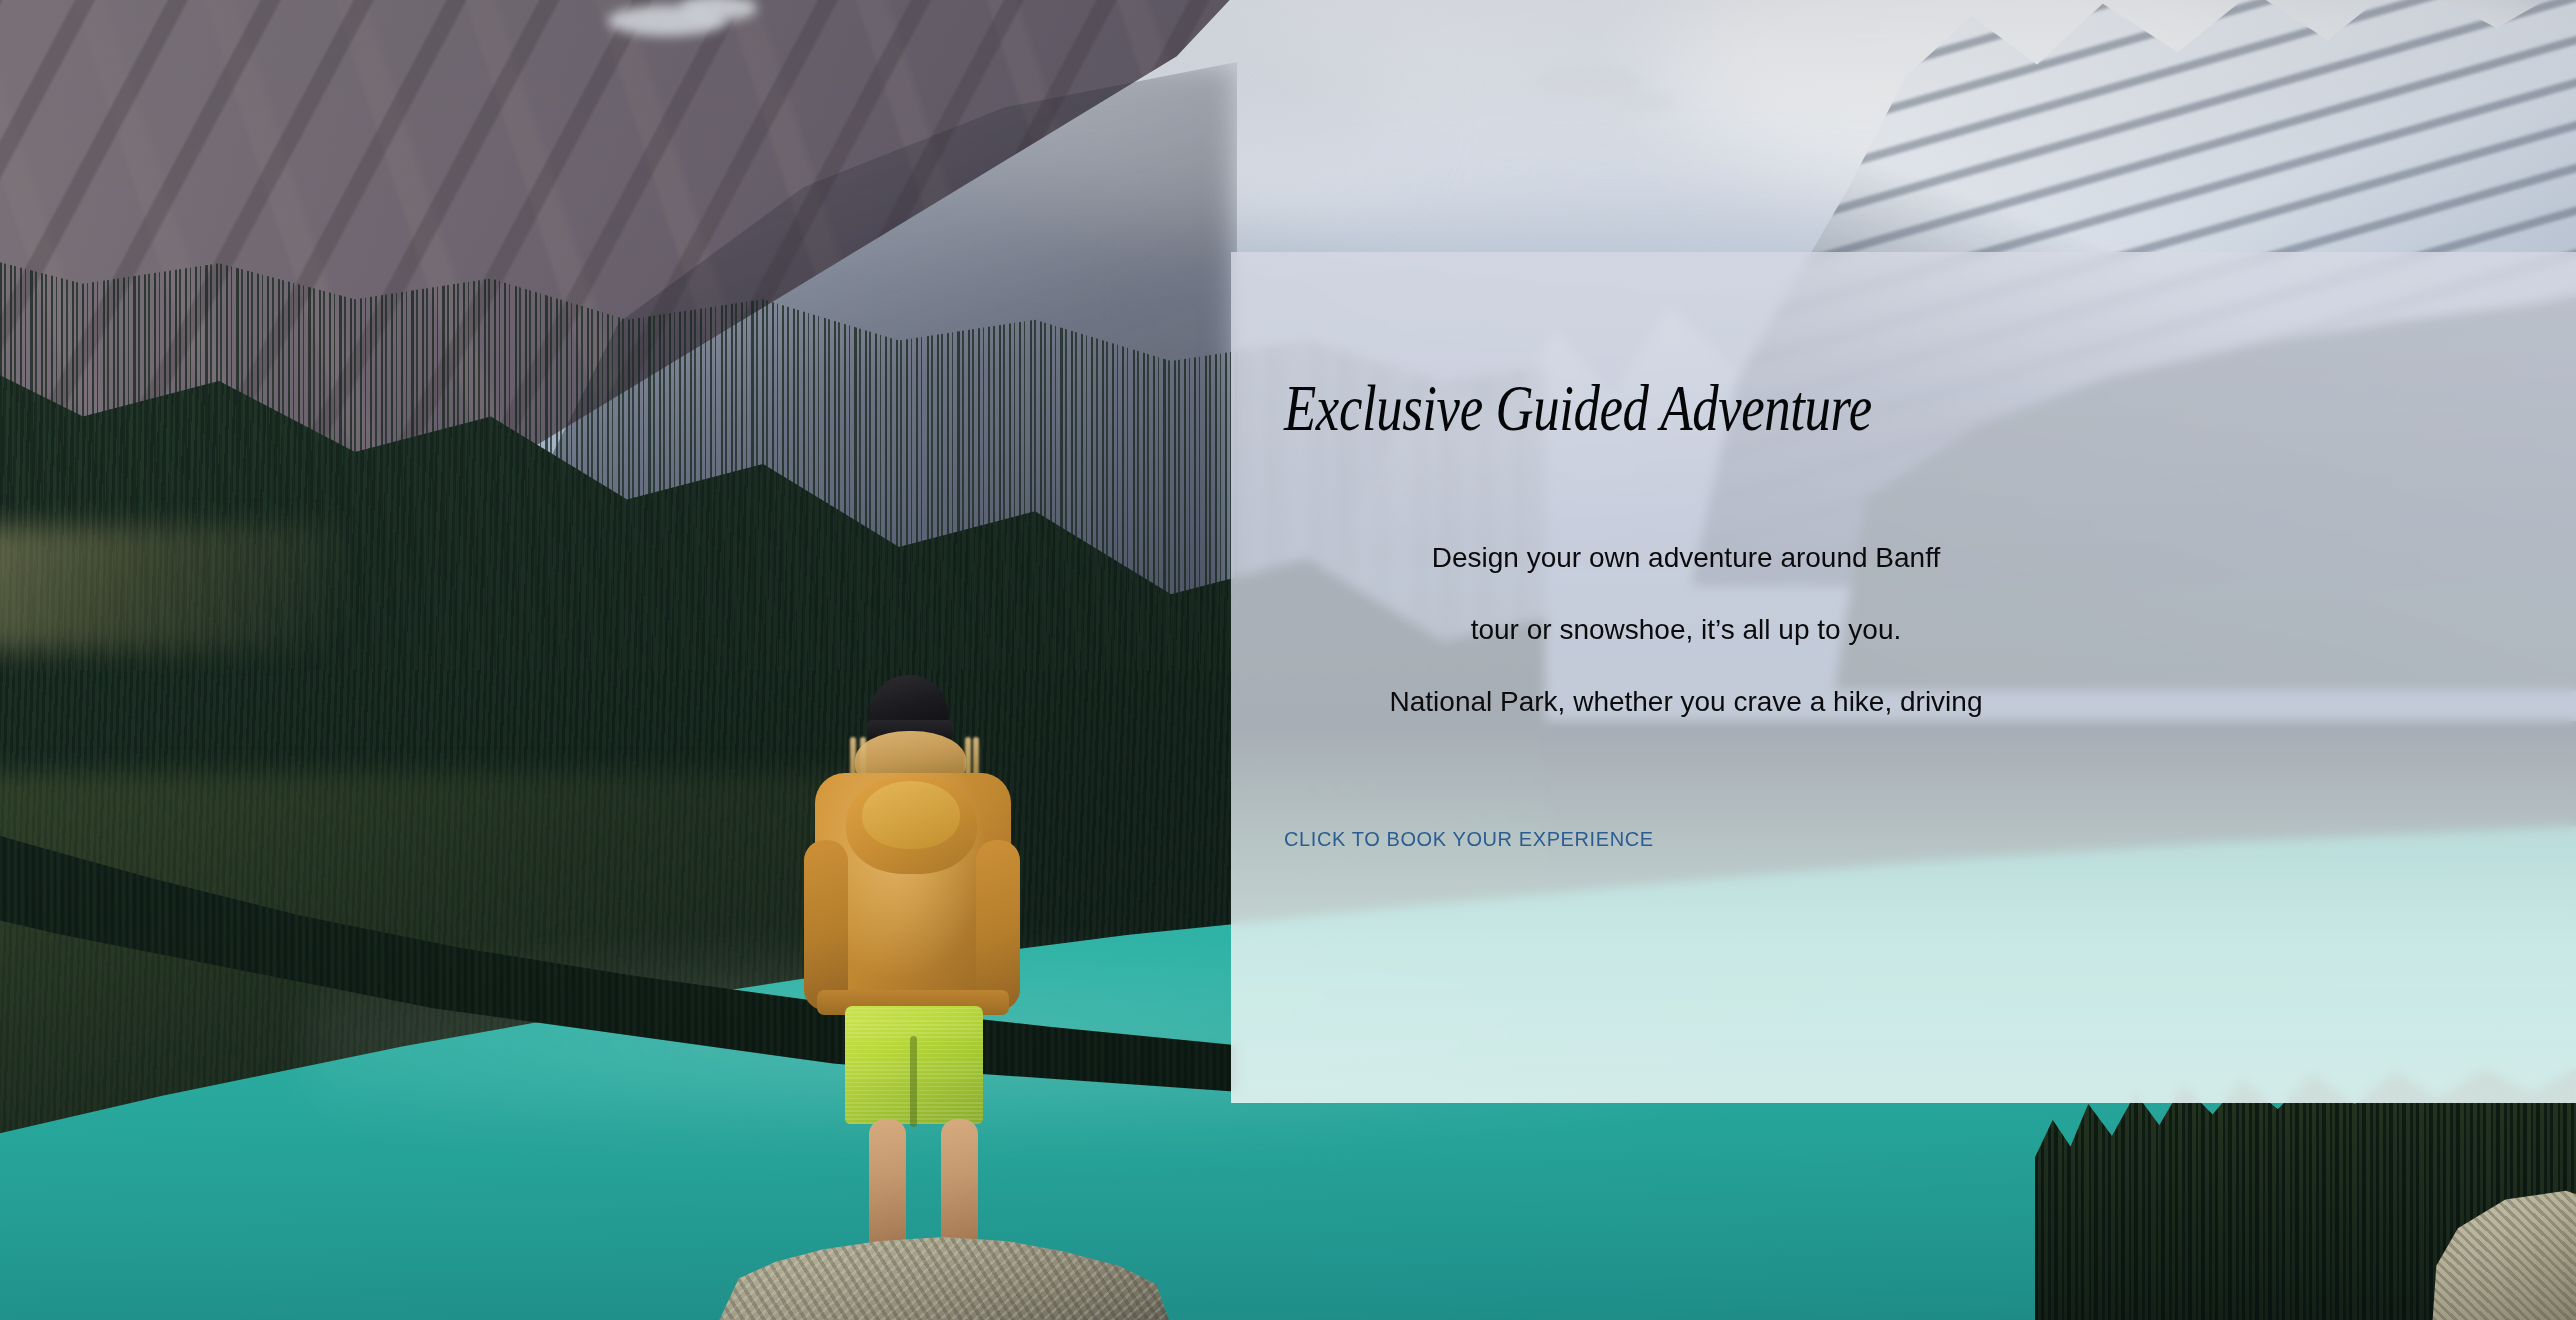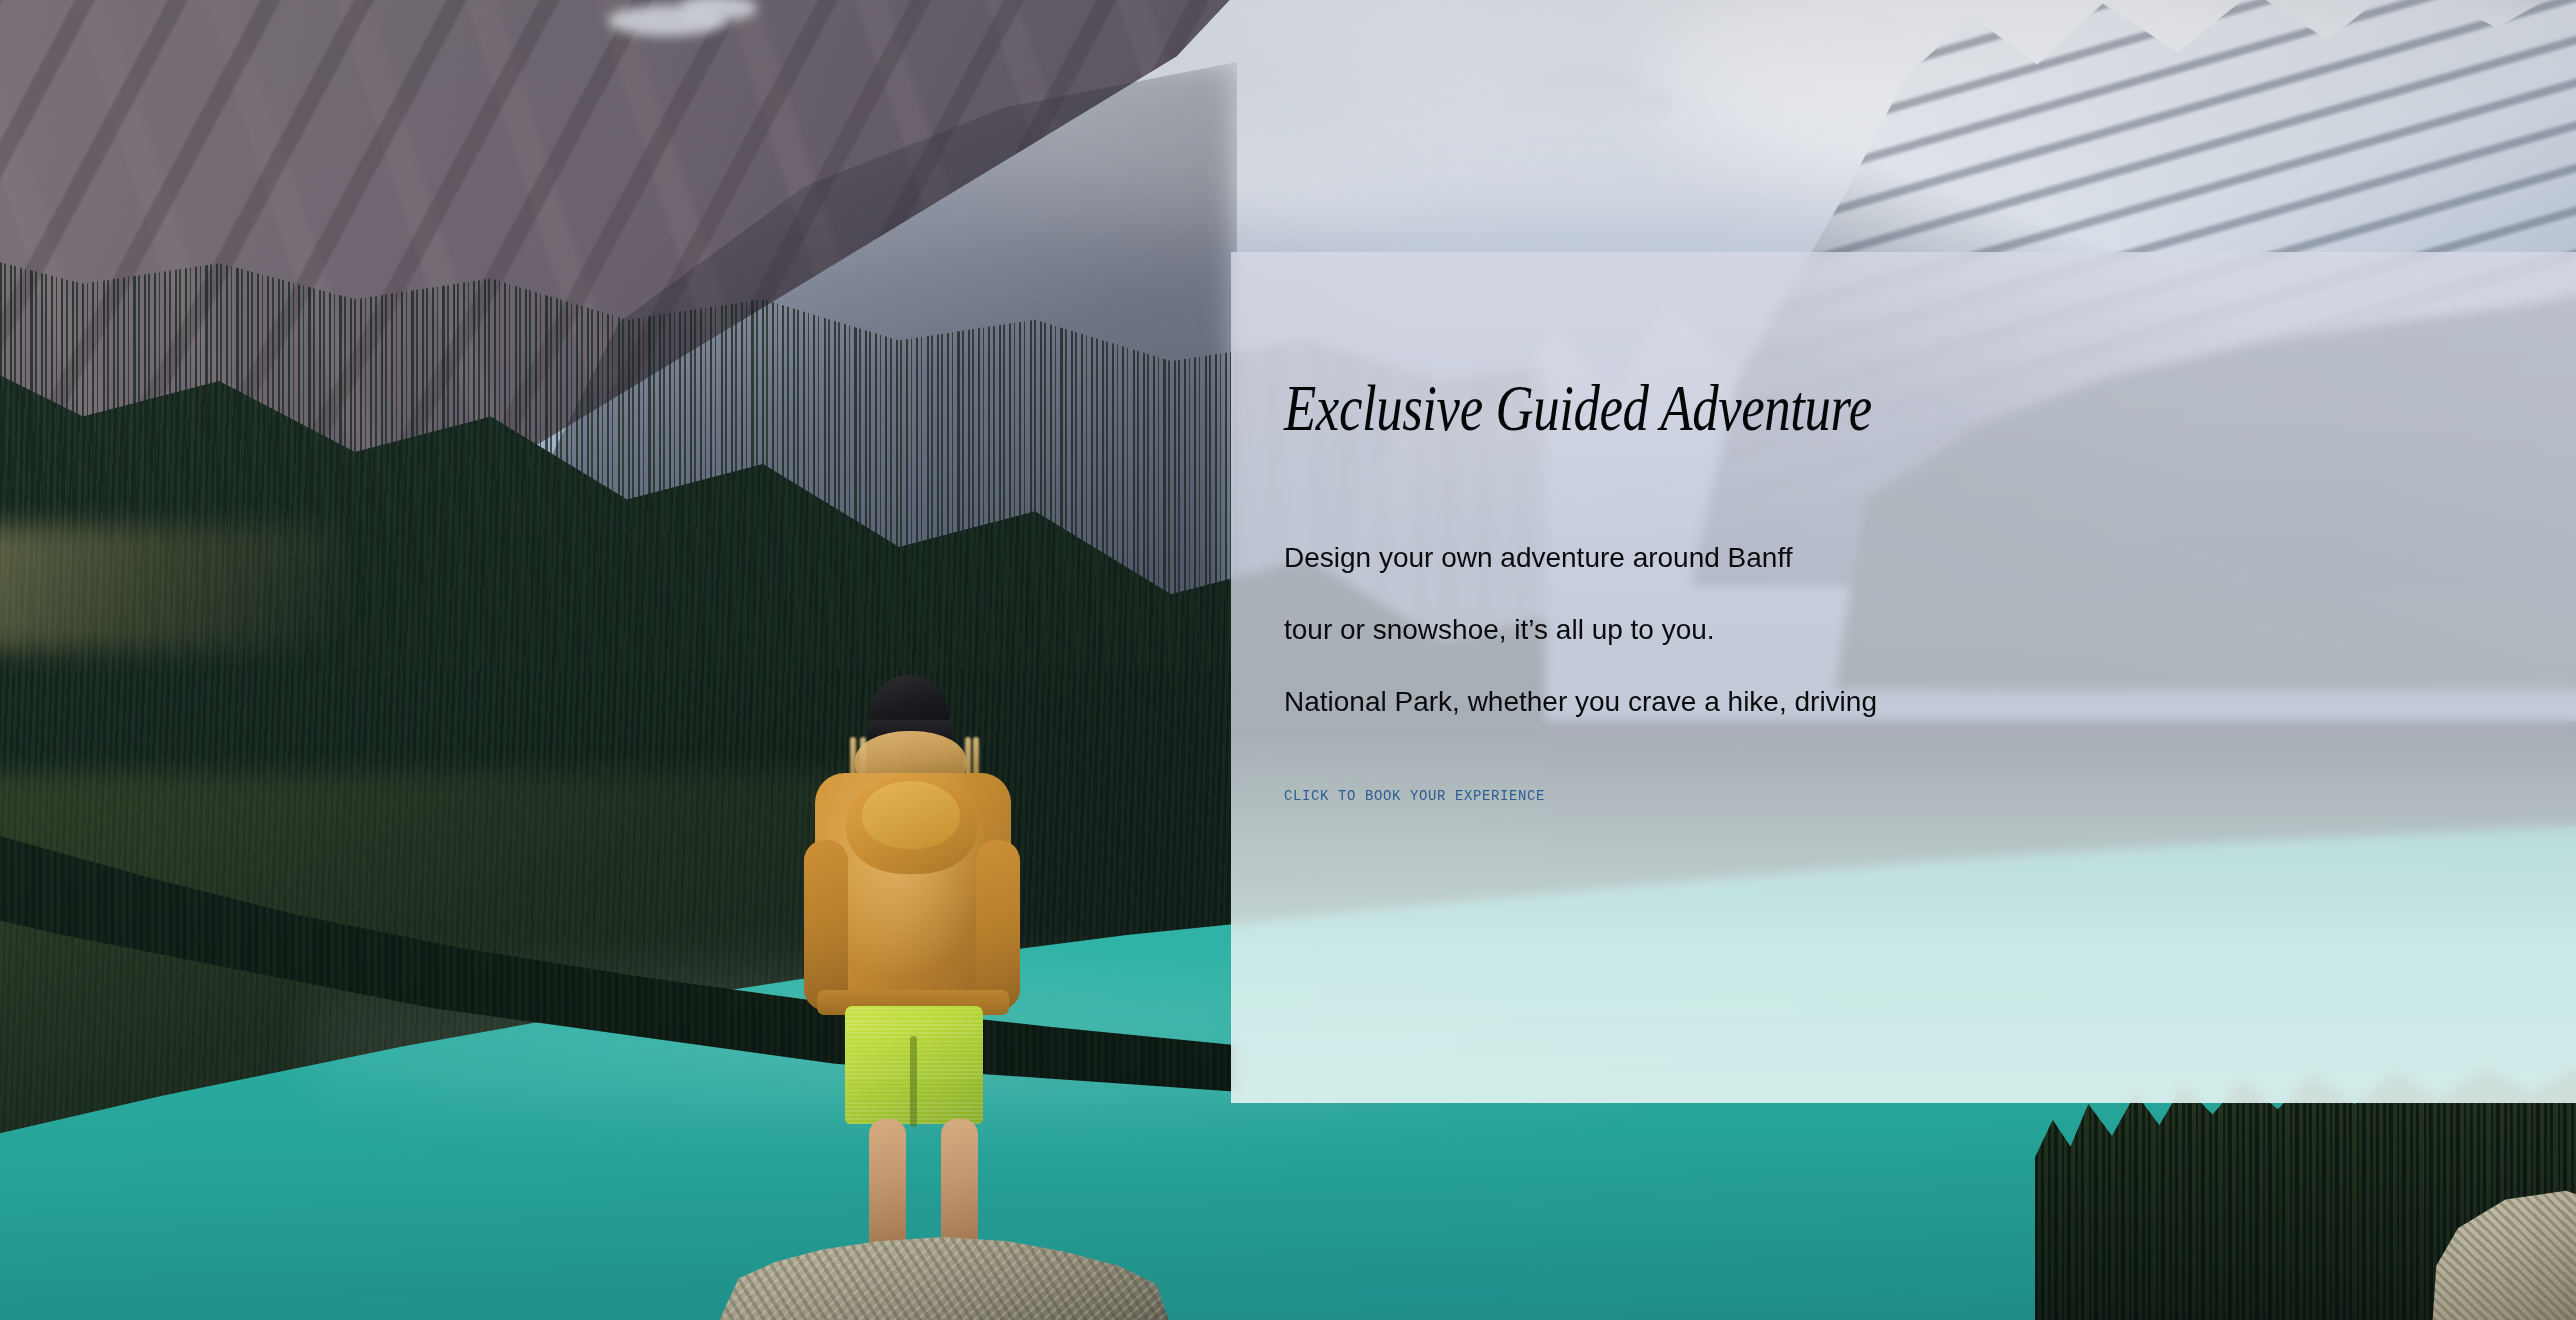--- a/index.html
+++ b/index.html
@@ -310,26 +310,26 @@
     transform:scaleX(.80); transform-origin:left center;
     white-space:nowrap;
   }
 
   .blurb {
     margin-top:81px;
     font-family:"Liberation Sans", sans-serif;
     font-size:28px; line-height:72px; font-weight:400;
     color:#0b0b0d; max-width:804px;
   }
-  .blurb span { display:block; }
+  .blurb span { display:block;text-align:center; }
 
   .cta {
-    display:inline-block; margin-top:50px;
-    font-family:Liberation Mono, monospace;
-    font-size:14px; letter-spacing:0.6px; font-weight:400;
+    display:inline-block; margin-top:90px;
+    font-family:Liberation Sans, sans-serif;
+    font-size:20px; letter-spacing:0.6px; font-weight:400;
     color:#2b5d92; text-decoration:none; cursor:pointer;
     white-space:nowrap;
   }
 </style>
 </head>
 <body>
 
 <div id="hero">
 
   <div class="photo">

